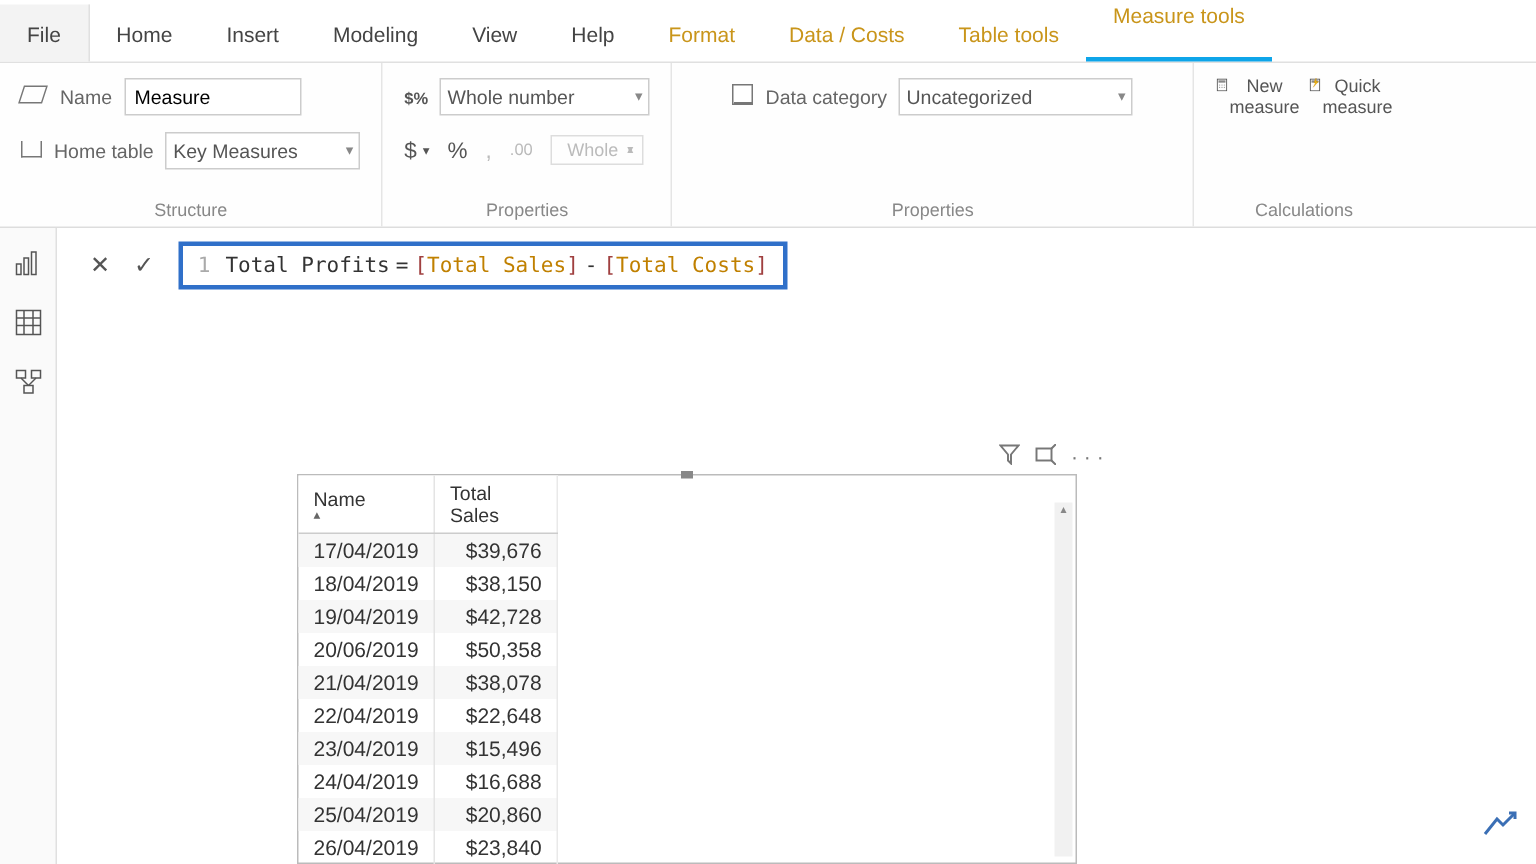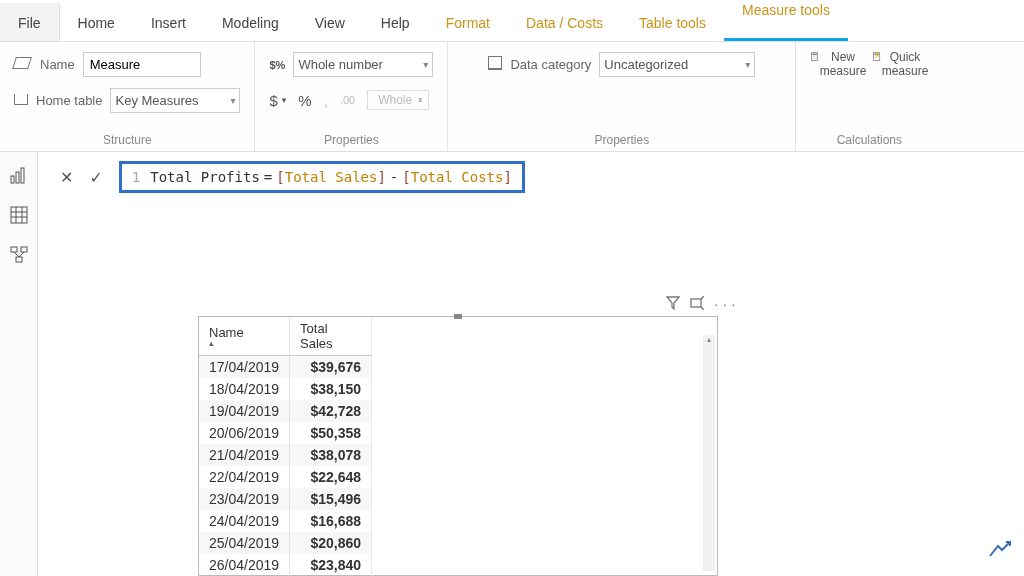--- a/index.html
+++ b/index.html
@@ -59,21 +59,21 @@
   .table-visual { position: absolute; top: 116px; left: 160px; width: 520px; height: 260px; border: 1px solid #bbb; background: #fff; }
   .tv-handle { position: absolute; width: 8px; height: 5px; background: #888; left: 50%; transform: translateX(-50%); top: -3px; }
   .tv-scroll { position: absolute; right: 2px; top: 18px; bottom: 4px; width: 12px; background: #f1f1f1; }
   .tv-scroll-up { position: absolute; top: 0; width: 100%; text-align: center; font-size: 8px; color: #888; }
   .tv-table { border-collapse: collapse; }
   .tv-table th { text-align: left; font-weight: 400; padding: 4px 10px; border-bottom: 1px solid #ccc; background: #fff; color: #333; }
   .tv-table td { padding: 3px 10px; font-size: 14px; }
   .tv-table tr.odd td { background: #f7f7f7; }
   .tv-table td.num { text-align: right; }
   .col-date { width: 86px; border-right: 1px solid #e4e4e4; }
-  .col-sales { width: 82px; border-right: 1px solid #e9e9e9; font-weight: bold; }
+  .col-sales { width: 82px; border-right: 1px solid #e9e9e9; }
   .th-sort::after { content: "▴"; font-size: 9px; display: block; color: #666; margin-top: -2px; }
   
   .subscribe-corner { position: absolute; right: 12px; bottom: 18px; width: 26px; height: 18px; }
   .subscribe-corner svg { width: 100%; height: 100%; }
 </style>
 </head>
 <body>
 
 <div class="menu-bar">
   <div class="menu-tab file">File</div>

